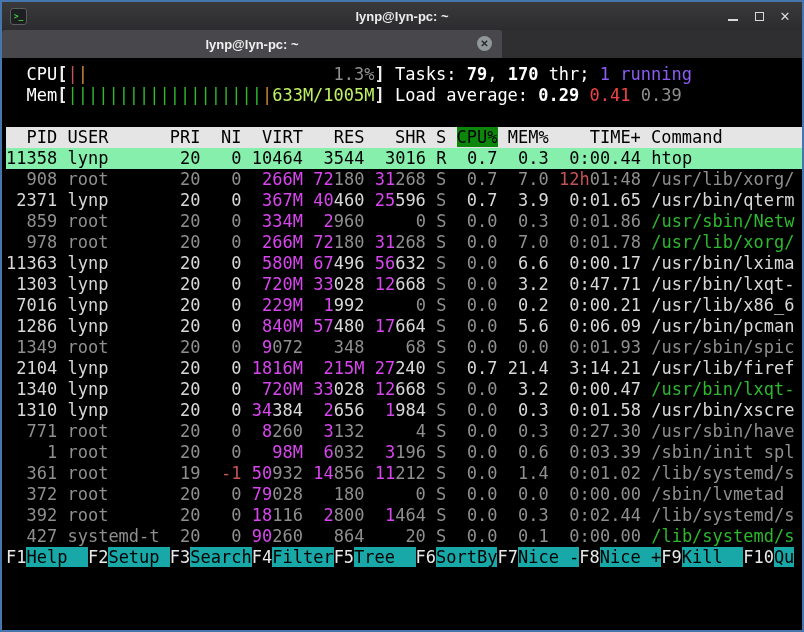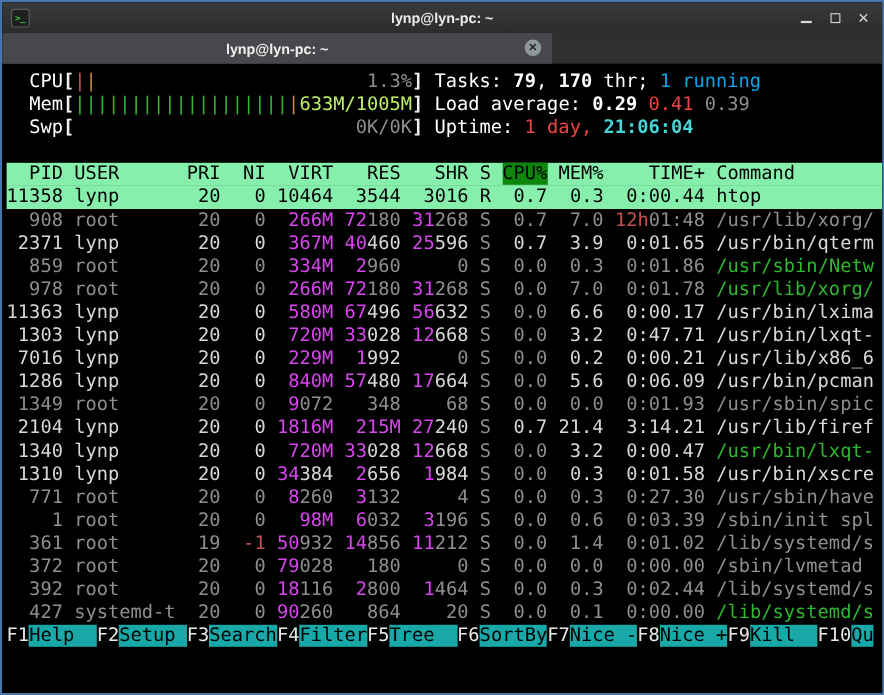--- a/index.html
+++ b/index.html
@@ -26,40 +26,40 @@
   .tab { width:500px; background:#48484c; border-top-left-radius:3px; border-top-right-radius:3px; display:flex; align-items:center; justify-content:center; position:relative; }
   .tab-title { color:#f0f0f0; font-weight:bold; font-size:13px; }
   .tab-close { position:absolute; right:10px; top:6px; width:15px; height:15px; border-radius:50%; background:#90989a; color:#26282a; font-size:10px; line-height:15px; text-align:center; font-weight:bold; }
 
   
   .terminal { flex:1 1 auto; background:#000; padding:6px 0 0 4px; overflow:hidden;
               font-family:"DejaVu Sans Mono",monospace; font-size:17px; }
   .t-line { height:21px; line-height:21px; white-space:pre; color:#d8d8d8; }
   .t-line span { white-space:pre; }
 
-  .hdr { background:#86efac; }
+  .hdr { background:#e5e5e5; }
   .hdr span { color:#000; }
   .hdr .hdr-sort { background:#0c870c; }
   .sel { background:#86efac; }
   .sel span { color:#000 !important; font-weight:normal !important; }
 
   .fnbar .fn-key { color:#e8e8e8; }
   .fnbar .fn-label { background:#19a8a8; color:#000; }
 
   .c-base { color:#d8d8d8; }
   .c-white { color:#ef4444; }
   .c-bw { color:#ffffff; font-weight:bold; }
   .c-shadow { color:#8f8f8f; }
   .c-cyan { color:#ffffff; }
   .c-boldcyan { color:#45d5d5; font-weight:bold; }
   .c-memtext { color:#bef264; }
   .c-mem { color:#d946ef; }
   .c-brk { color:#f0f0f0; font-weight:bold; }
   .c-green { color:#2db82d; }
-  .c-brightgreen { color:#0ea5e9; }
+  .c-brightgreen { color:#8b5cf6; }
   .c-red { color:#c65353; }
   .c-orange { color:#cc8a3c; }
 </style>
 </head>
 <body>
 
 <div class="window">
 
   <div class="titlebar">
     <div class="win-icon">
@@ -83,21 +83,20 @@
   <div class="tabbar">
     <div class="tab">
       <span class="tab-title">lynp@lyn-pc: ~</span>
       <span class="tab-close">✕</span>
     </div>
   </div>
 
   <div class="terminal" id="terminal">
       <div class="t-line"><span>  </span><span class="c-cyan">CPU</span><span class="c-brk">[</span><span class="c-red">|</span><span class="c-orange">|</span><span>                        </span><span class="c-shadow">1.3%</span><span class="c-brk">]</span><span> </span><span class="c-cyan">Tasks: </span><span class="c-bw">79</span><span class="c-cyan">, </span><span class="c-bw">170</span><span class="c-cyan"> thr; </span><span class="c-brightgreen">1 running</span></div>
       <div class="t-line"><span>  </span><span class="c-cyan">Mem</span><span class="c-brk">[</span><span class="c-green">|||||||||||||||||||</span><span class="c-orange">|</span><span class="c-memtext">633M/1005M</span><span class="c-brk">]</span><span> </span><span class="c-cyan">Load average: </span><span class="c-bw">0.29 </span><span class="c-white">0.41 </span><span class="c-shadow">0.39</span></div>
-      <div class="t-line"><span>  </span><span class="c-cyan">Swp</span><span class="c-brk">[</span><span>                         </span><span class="c-shadow">0K/0K</span><span class="c-brk">]</span><span> </span><span class="c-cyan">Uptime: </span><span class="c-white">1 day, </span><span class="c-boldcyan">21:06:04</span></div>
       <div class="t-line"></div>
       <div class="t-line hdr"><span>  PID</span><span> </span><span>USER     </span><span> </span><span>PRI</span><span> </span><span> NI</span><span> </span><span> VIRT</span><span> </span><span>  RES</span><span> </span><span>  SHR</span><span> </span><span>S</span><span> </span><span class="hdr-sort">CPU%</span><span> </span><span>MEM%</span><span> </span><span>   TIME+</span><span> </span><span>Command       </span></div>
       <div class="t-line sel"><span class="c-base">11358</span><span> </span><span class="c-base">lynp     </span><span> </span><span class="c-base"> 20</span><span> </span><span class="c-base">  0</span><span> </span><span class="c-mem">10</span><span class="c-base">464</span><span> </span><span> </span><span class="c-mem">3</span><span class="c-base">544</span><span> </span><span> </span><span class="c-mem">3</span><span class="c-base">016</span><span> </span><span class="c-brightgreen">R</span><span> </span><span class="c-base"> 0.7</span><span> </span><span class="c-base"> 0.3</span><span> </span><span> </span><span class="c-base">0:00.44</span><span> </span><span class="c-base">htop          </span></div>
       <div class="t-line"><span class="c-shadow">  908</span><span> </span><span class="c-shadow">root     </span><span> </span><span class="c-shadow"> 20</span><span> </span><span class="c-shadow">  0</span><span> </span><span> </span><span class="c-mem">266M</span><span> </span><span class="c-mem">72</span><span class="c-shadow">180</span><span> </span><span class="c-mem">31</span><span class="c-shadow">268</span><span> </span><span class="c-shadow">S</span><span> </span><span class="c-shadow"> 0.7</span><span> </span><span class="c-shadow"> 7.0</span><span> </span><span class="c-red">12h</span><span class="c-shadow">01:48</span><span> </span><span class="c-shadow">/usr/lib/xorg/</span></div>
       <div class="t-line"><span class="c-base"> 2371</span><span> </span><span class="c-base">lynp     </span><span> </span><span class="c-base"> 20</span><span> </span><span class="c-base">  0</span><span> </span><span> </span><span class="c-mem">367M</span><span> </span><span class="c-mem">40</span><span class="c-base">460</span><span> </span><span class="c-mem">25</span><span class="c-base">596</span><span> </span><span class="c-shadow">S</span><span> </span><span class="c-base"> 0.7</span><span> </span><span class="c-base"> 3.9</span><span> </span><span> </span><span class="c-base">0:01.65</span><span> </span><span class="c-base">/usr/bin/qterm</span></div>
       <div class="t-line"><span class="c-shadow">  859</span><span> </span><span class="c-shadow">root     </span><span> </span><span class="c-shadow"> 20</span><span> </span><span class="c-shadow">  0</span><span> </span><span> </span><span class="c-mem">334M</span><span> </span><span> </span><span class="c-mem">2</span><span class="c-shadow">960</span><span> </span><span>    </span><span class="c-shadow">0</span><span> </span><span class="c-shadow">S</span><span> </span><span class="c-shadow"> 0.0</span><span> </span><span class="c-shadow"> 0.3</span><span> </span><span> </span><span class="c-shadow">0:01.86</span><span> </span><span class="c-green">/usr/sbin/Netw</span></div>
       <div class="t-line"><span class="c-shadow">  978</span><span> </span><span class="c-shadow">root     </span><span> </span><span class="c-shadow"> 20</span><span> </span><span class="c-shadow">  0</span><span> </span><span> </span><span class="c-mem">266M</span><span> </span><span class="c-mem">72</span><span class="c-shadow">180</span><span> </span><span class="c-mem">31</span><span class="c-shadow">268</span><span> </span><span class="c-shadow">S</span><span> </span><span class="c-shadow"> 0.0</span><span> </span><span class="c-shadow"> 7.0</span><span> </span><span> </span><span class="c-shadow">0:01.78</span><span> </span><span class="c-green">/usr/lib/xorg/</span></div>
       <div class="t-line"><span class="c-base">11363</span><span> </span><span class="c-base">lynp     </span><span> </span><span class="c-base"> 20</span><span> </span><span class="c-base">  0</span><span> </span><span> </span><span class="c-mem">580M</span><span> </span><span class="c-mem">67</span><span class="c-base">496</span><span> </span><span class="c-mem">56</span><span class="c-base">632</span><span> </span><span class="c-shadow">S</span><span> </span><span class="c-shadow"> 0.0</span><span> </span><span class="c-base"> 6.6</span><span> </span><span> </span><span class="c-base">0:00.17</span><span> </span><span class="c-base">/usr/bin/lxima</span></div>
       <div class="t-line"><span class="c-base"> 1303</span><span> </span><span class="c-base">lynp     </span><span> </span><span class="c-base"> 20</span><span> </span><span class="c-base">  0</span><span> </span><span> </span><span class="c-mem">720M</span><span> </span><span class="c-mem">33</span><span class="c-base">028</span><span> </span><span class="c-mem">12</span><span class="c-base">668</span><span> </span><span class="c-shadow">S</span><span> </span><span class="c-shadow"> 0.0</span><span> </span><span class="c-base"> 3.2</span><span> </span><span> </span><span class="c-base">0:47.71</span><span> </span><span class="c-base">/usr/bin/lxqt-</span></div>
       <div class="t-line"><span class="c-base"> 7016</span><span> </span><span class="c-base">lynp     </span><span> </span><span class="c-base"> 20</span><span> </span><span class="c-base">  0</span><span> </span><span> </span><span class="c-mem">229M</span><span> </span><span> </span><span class="c-mem">1</span><span class="c-base">992</span><span> </span><span>    </span><span class="c-shadow">0</span><span> </span><span class="c-shadow">S</span><span> </span><span class="c-shadow"> 0.0</span><span> </span><span class="c-base"> 0.2</span><span> </span><span> </span><span class="c-base">0:00.21</span><span> </span><span class="c-base">/usr/lib/x86_6</span></div>

